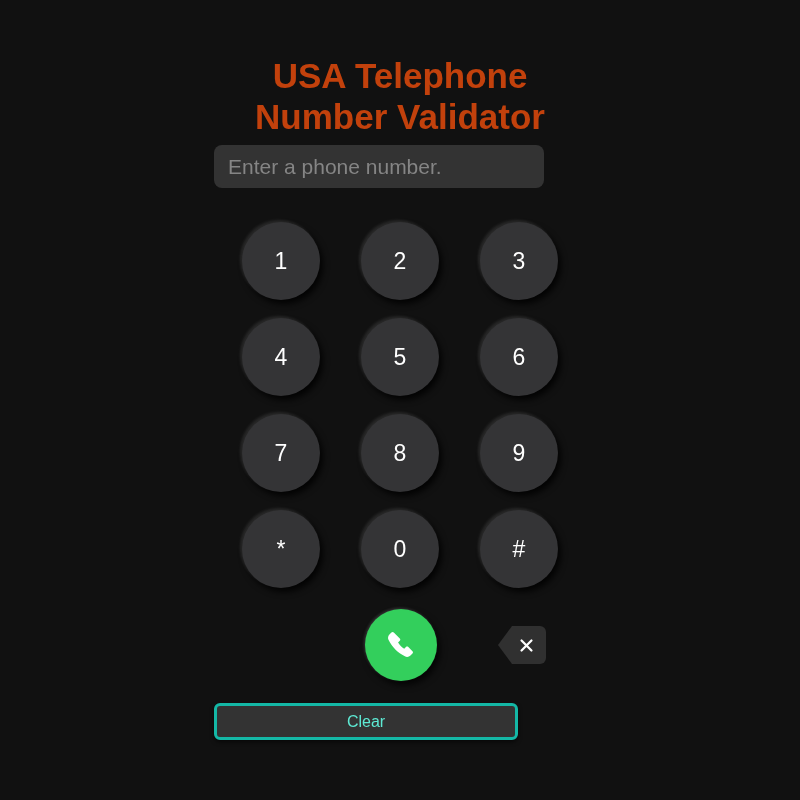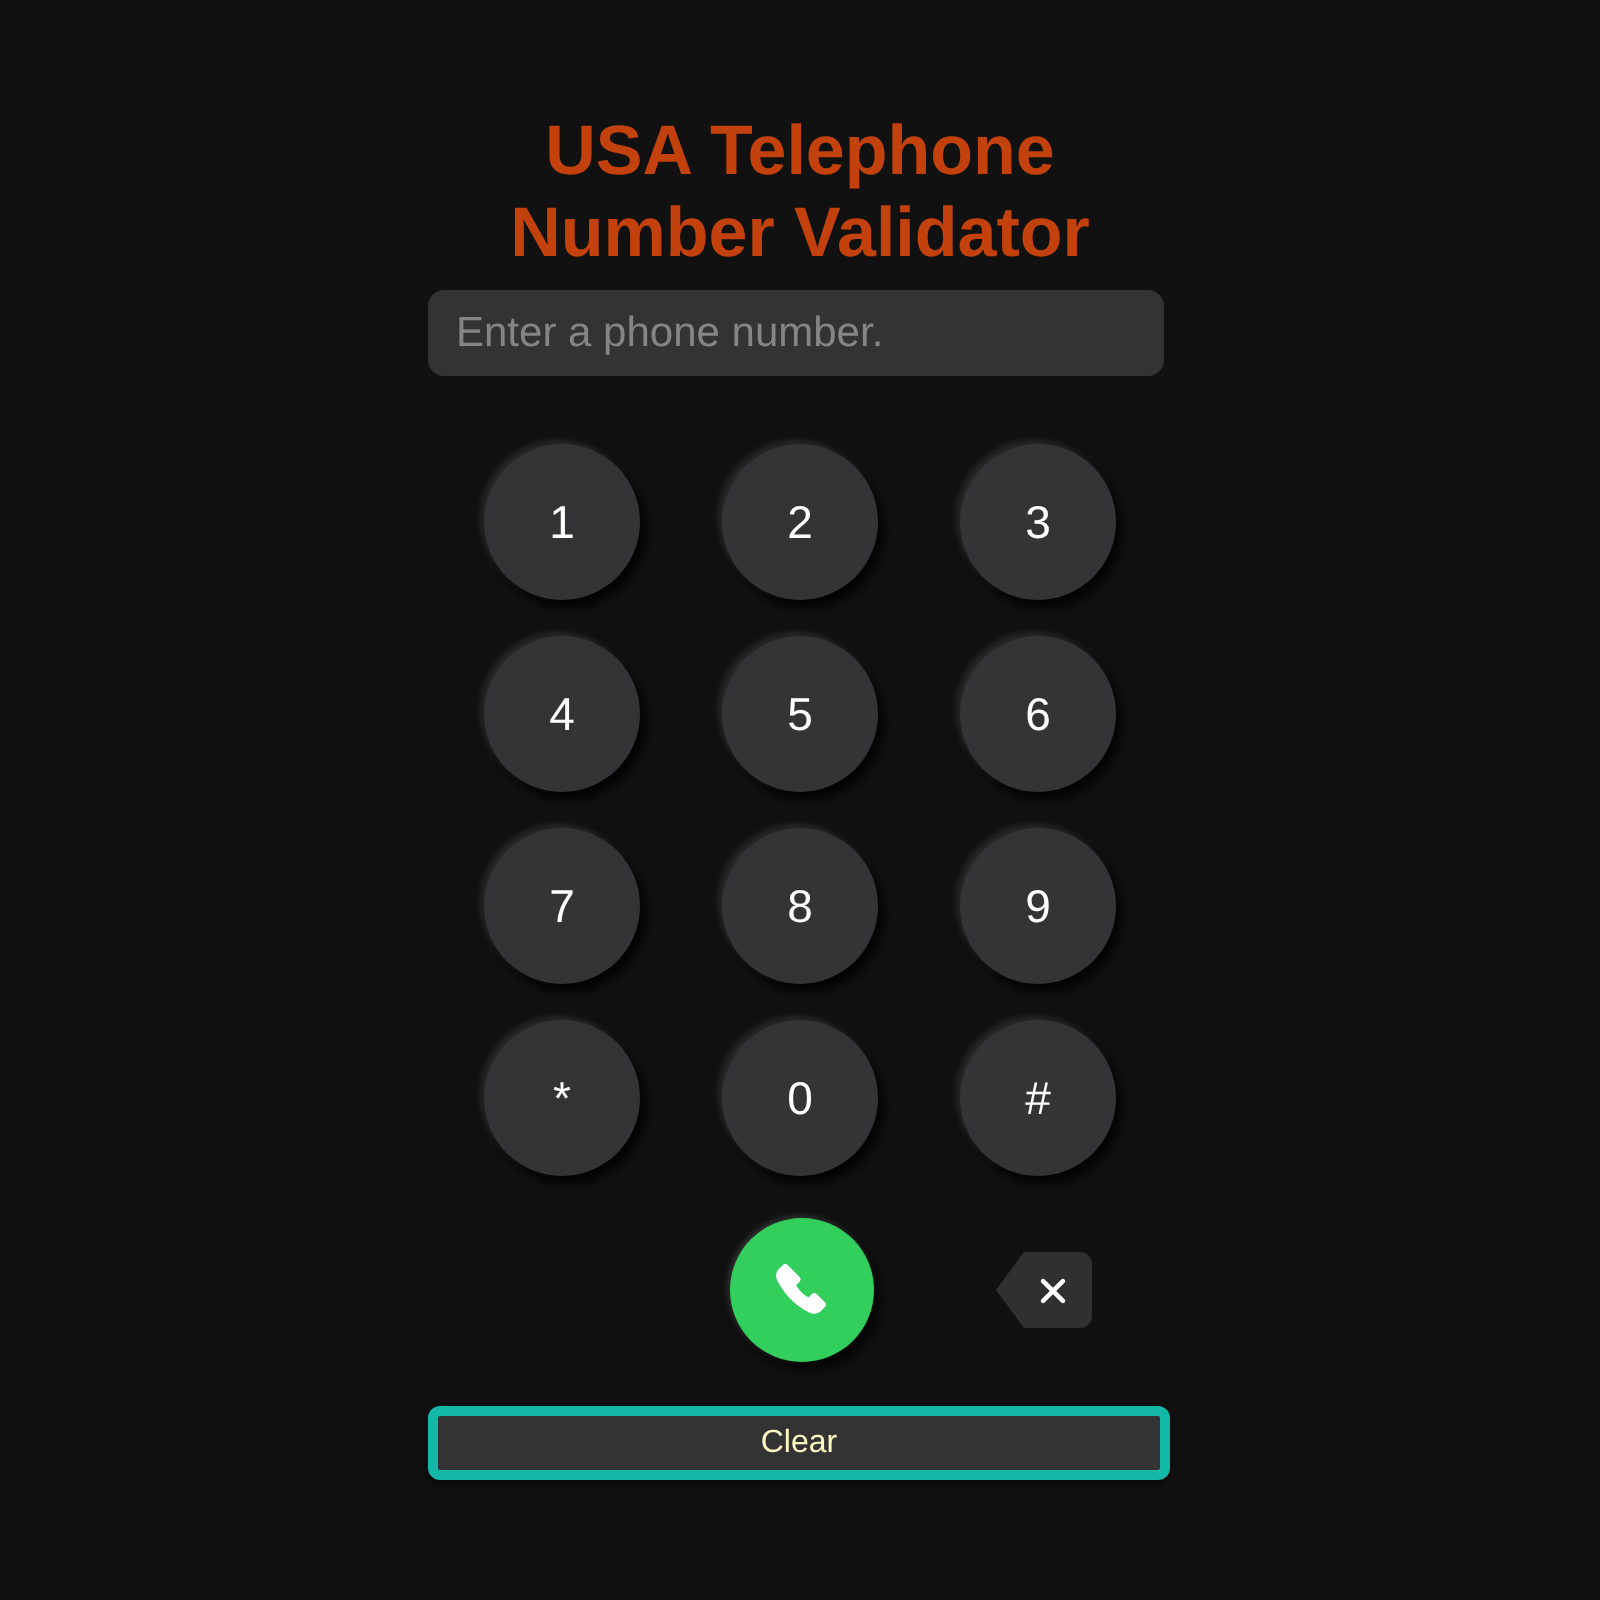--- a/index.html
+++ b/index.html
@@ -38,21 +38,21 @@
     letter-spacing: 0px;
     color: #c2410c;
     white-space: pre-line;
   }
 
   
   .phone-input {
     position: absolute;
     left: 214px;
     top: 145px;
-    width: 368px;
+    width: 330px;
     height: 43px;
     background: #333333;
     border: none;
     border-radius: 8px;
     padding: 0 14px;
     font-family: "Liberation Sans", sans-serif;
     font-size: 21px;
     color: #ffffff;
     outline: none;
   }
@@ -137,26 +137,26 @@
     align-items: center;
     justify-content: center;
   }
   .backspace-btn svg { display: block; margin-left: 8px; }
 
   
   .clear-btn {
     position: absolute;
     left: 214px;
     top: 703px;
-    width: 371px;
+    width: 304px;
     height: 37px;
     background: #333333;
-    border: 5px solid #14b8a6;
+    border: 3px solid #14b8a6;
     border-radius: 6px;
-    color: #fef9c3;
+    color: #5eead4;
     font-family: "Liberation Sans", sans-serif;
     font-size: 16px;
     cursor: pointer;
     box-shadow: 0 2px 4px rgba(0,0,0,0.6);
   }
 </style>
 </head>
 <body>
 
 <div class="app">

